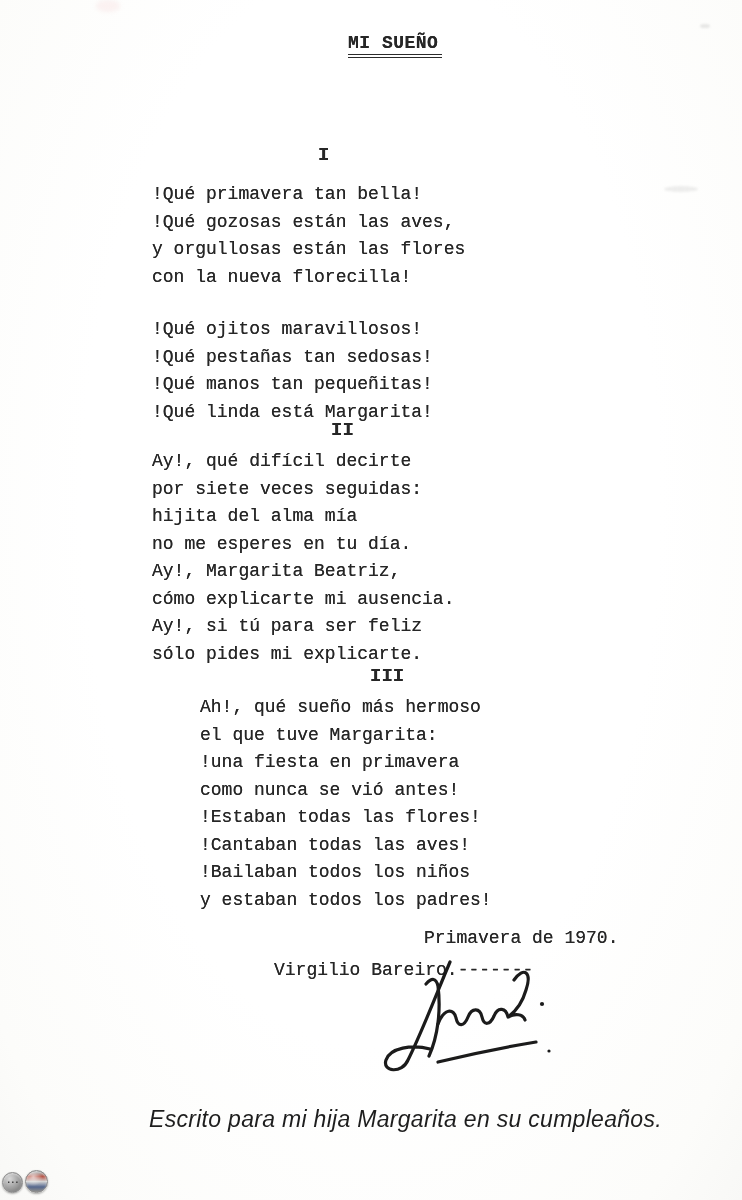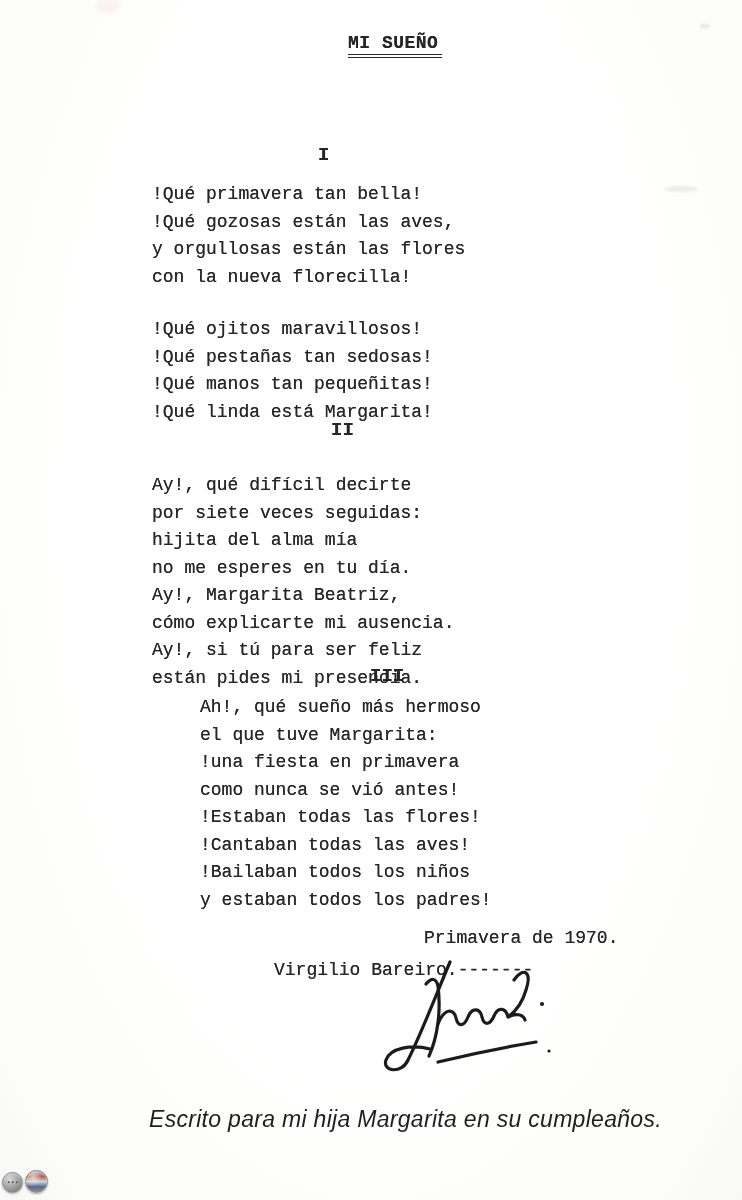--- a/index.html
+++ b/index.html
@@ -89,29 +89,29 @@
 
   <div class="abs typew" style="left:152px;top:316px;">
     <div class="pline">!Qué ojitos maravillosos!</div>
     <div class="pline">!Qué pestañas tan sedosas!</div>
     <div class="pline">!Qué manos tan pequeñitas!</div>
     <div class="pline">!Qué linda está Margarita!</div>
   </div>
 
   <div class="abs typew numeral" style="left:331px;top:419px;">II</div>
 
-  <div class="abs typew" style="left:152px;top:472px;">
+  <div class="abs typew" style="left:152px;top:448px;">
     <div class="pline">Ay!, qué difícil decirte</div>
     <div class="pline">por siete veces seguidas:</div>
     <div class="pline">hijita del alma mía</div>
     <div class="pline">no me esperes en tu día.</div>
     <div class="pline">Ay!, Margarita Beatriz,</div>
     <div class="pline">cómo explicarte mi ausencia.</div>
     <div class="pline">Ay!, si tú para ser feliz</div>
-    <div class="pline">están pides mi presencia.</div>
+    <div class="pline">sólo pides mi explicarte.</div>
   </div>
 
   <div class="abs typew numeral" style="left:326px;top:665px;margin-left:44px;">III</div>
 
   <div class="abs typew" style="left:152px;top:694px;margin-left:48px;">
     <div class="pline">Ah!, qué sueño más hermoso</div>
     <div class="pline">el que tuve Margarita:</div>
     <div class="pline">!una fiesta en primavera</div>
     <div class="pline">como nunca se vió antes!</div>
     <div class="pline">!Estaban todas las flores!</div>

